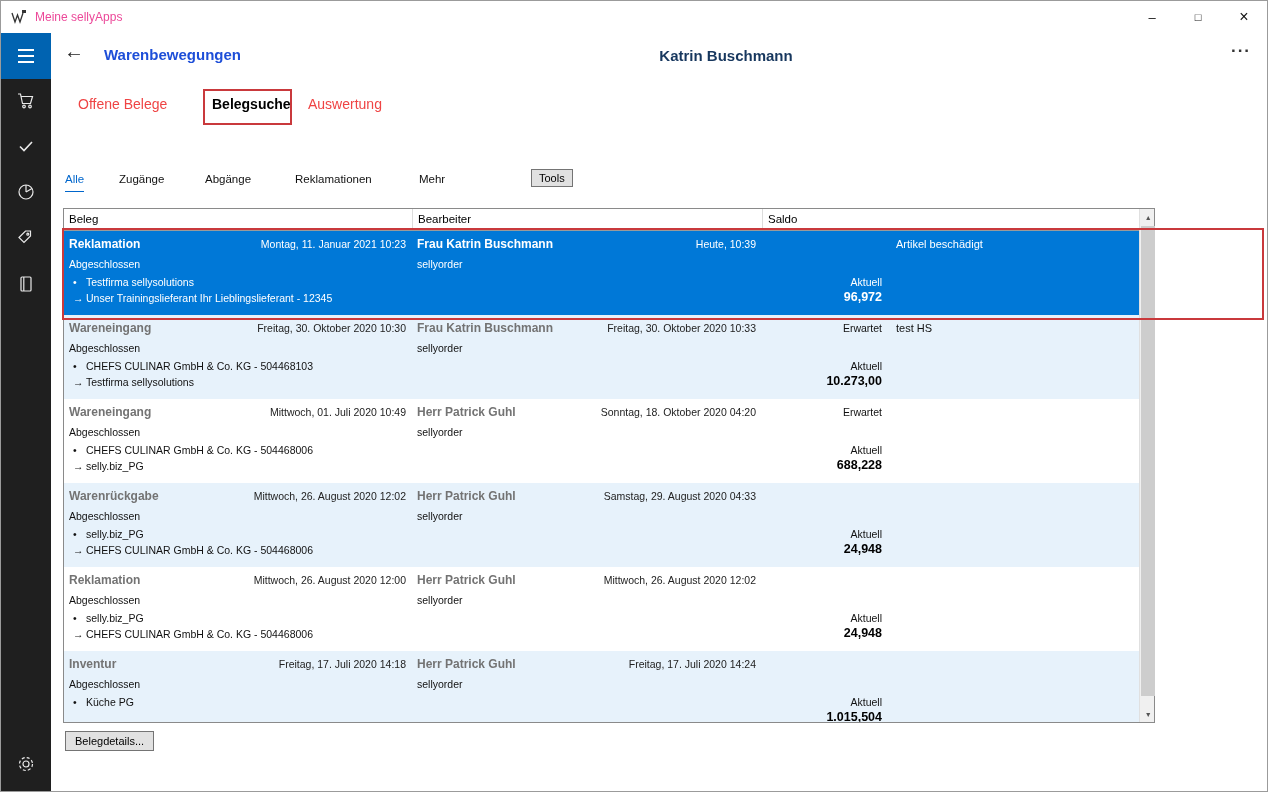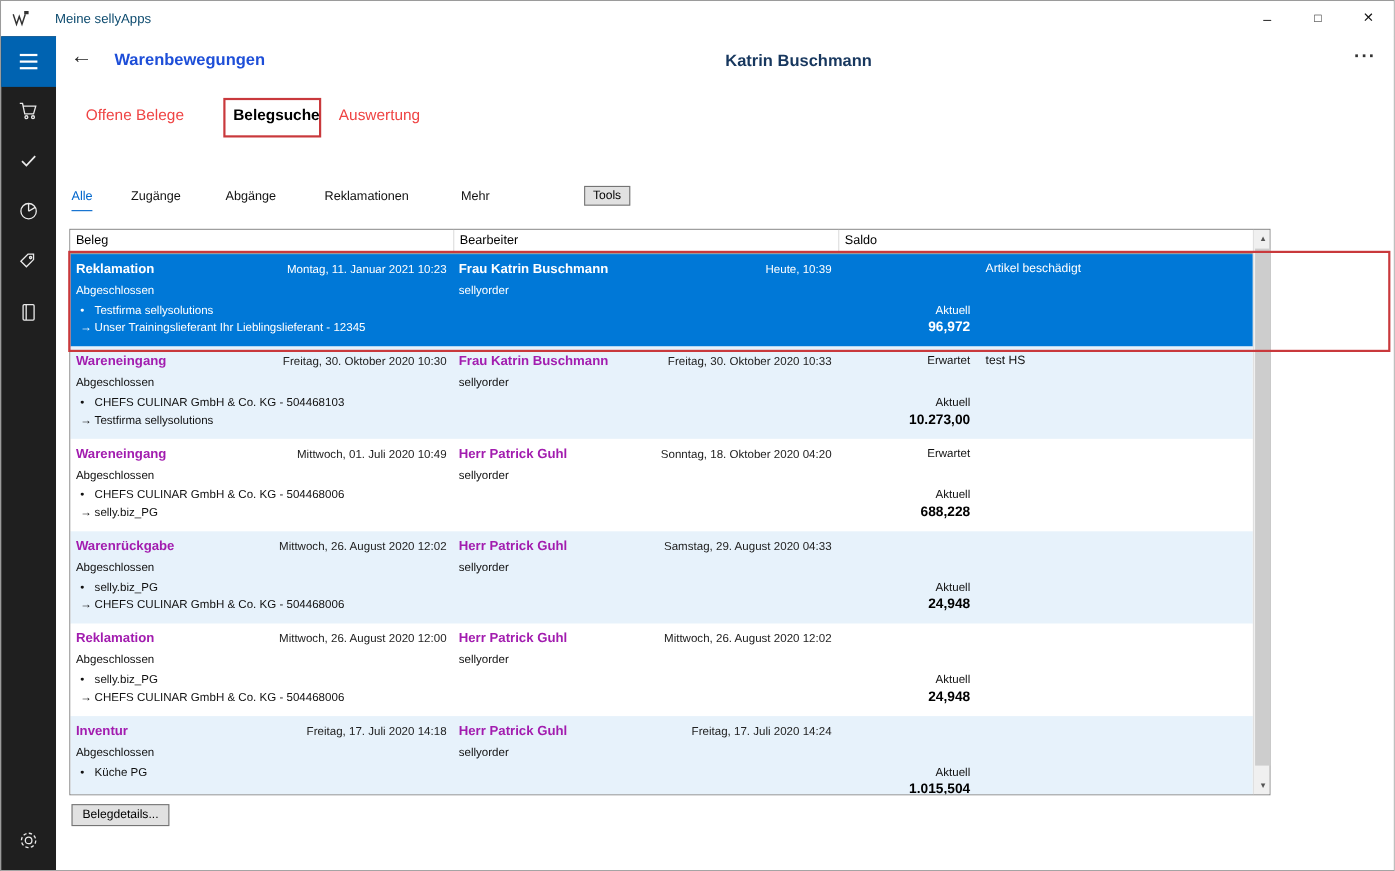--- a/index.html
+++ b/index.html
@@ -1,21 +1,21 @@
 <!DOCTYPE html>
 <html style="--accent: #0078d7; --rowalt: #e7f2fb; --annotation: #c9393c; --link: #0066cc; --username: #17375e; --sidebarbg: #1f1f1f; --hamburgerbg: #0063b1;"><head>
 <meta charset="utf-8">
 <style>
   html,body{margin:0;padding:0;background:#fff;font-family:"Liberation Sans",sans-serif;}
   .window{position:relative;width:1268px;height:792px;background:#fff;border:1px solid #9b9b9b;box-sizing:border-box;overflow:hidden;}
 
   
   .titlebar{position:absolute;top:0;left:0;right:0;height:32px;background:#fff;display:flex;align-items:center;}
   .app-logo{margin-left:10px;width:16px;height:16px;display:flex;align-items:center;}
-  .titlebar-text{margin-left:23px;font-size:12px;color:#0c4a6e;}
+  .titlebar-text{margin-left:8px;font-size:12px;color:#ec4899;}
   .win-controls{margin-left:auto;display:flex;height:32px;}
   .win-btn{width:46px;height:32px;display:flex;align-items:center;justify-content:center;font-size:13px;color:#111;}
   .win-btn.max{font-size:11px;}
   .win-btn.close{font-size:16px;}
 
   
   .sidebar{position:absolute;left:0;top:32px;width:50px;bottom:0;background:var(--sidebarbg,#1f1f1f);}
   .side-item{width:50px;height:46px;display:flex;align-items:center;justify-content:center;}
   .side-item.hamburger{background:var(--hamburgerbg,#0063b1);flex-direction:column;}
   .bar{width:16px;height:2px;background:#fff;margin:2px 0;}
@@ -60,21 +60,21 @@
   .row{position:relative;height:84px;background:#fff;}
   .row.alt{background:var(--rowalt,#e7f2fb);}
   .row.selected{background:var(--accent,#0078d7);}
   .row.selected *{color:#fff !important;}
   .cell{position:absolute;top:0;height:100%;}
   .c-beleg{left:0;width:348px;}
   .c-bearbeiter{left:348px;width:350px;}
   .c-saldo{left:698px;width:126px;}
   .c-bemerkung{left:824px;right:0;padding:7px 6px 0 8px;font-size:11px;box-sizing:border-box;color:#111;}
   .top{position:absolute;top:6px;left:5px;right:6px;display:flex;justify-content:space-between;align-items:baseline;}
-  .rtitle{font-size:12px;font-weight:bold;color:#a21caf;white-space:nowrap;}
+  .rtitle{font-size:12px;font-weight:bold;color:#737373;white-space:nowrap;}
   .rdate{font-size:10.5px;color:#222;white-space:nowrap;}
   .rstatus{position:absolute;top:27px;left:5px;font-size:10.5px;color:#111;}
   .party{position:absolute;left:9px;font-size:10.5px;color:#111;white-space:nowrap;}
   .party .picon{display:inline-block;width:13px;}
   .p1{top:45px}.p2{top:61px}
   .sexpected{position:absolute;top:7px;right:6px;font-size:10.5px;color:#111;padding-left:20px;}
   .saktuell{position:absolute;top:45px;right:6px;font-size:10.5px;color:#111;}
   .samount{position:absolute;top:59px;right:6px;font-size:12.5px;font-weight:bold;color:#000;}
 
   .scrollbar{width:16px;background:#f0f0f0;position:relative;border-left:1px solid #e0e0e0;box-sizing:border-box;}

